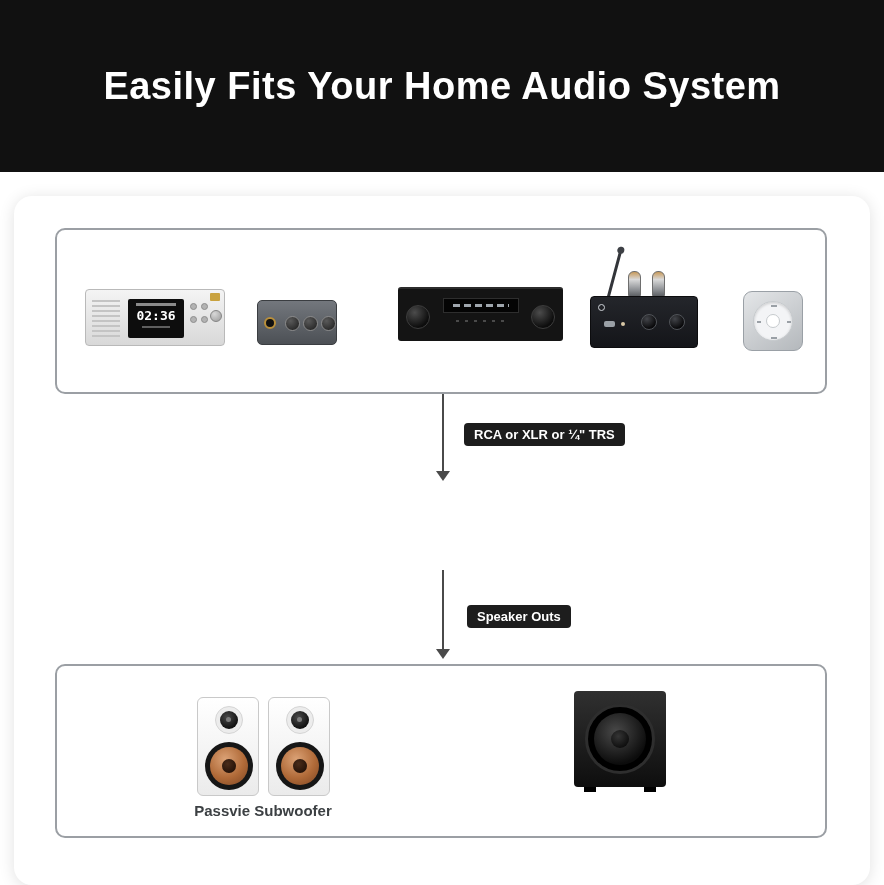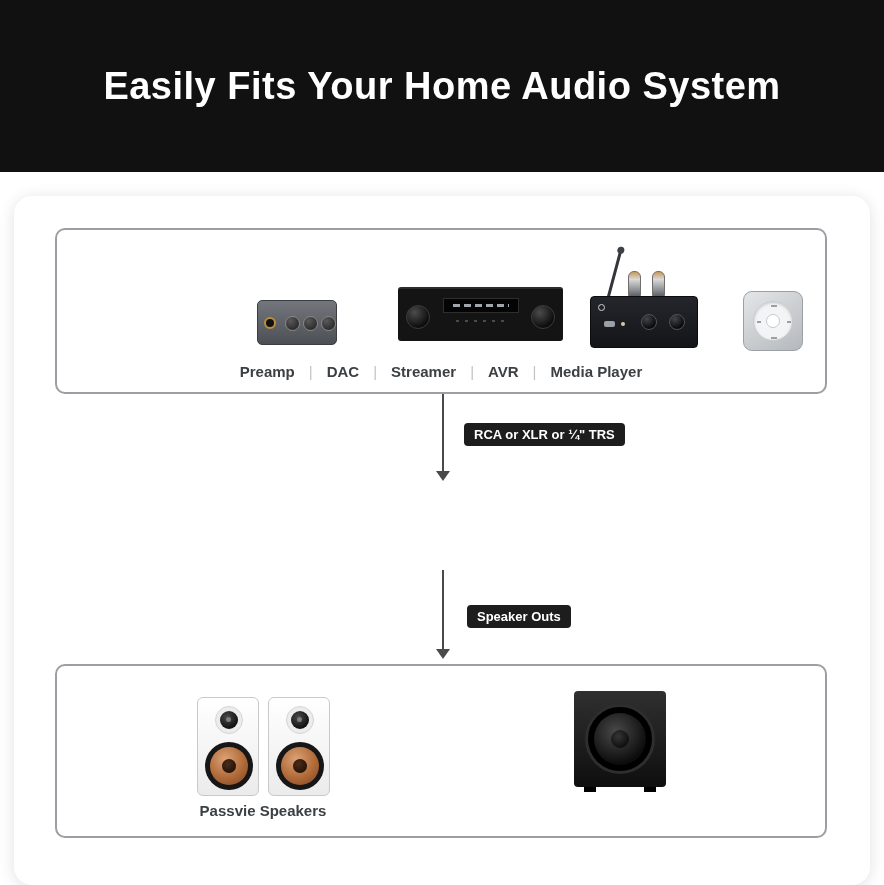--- a/index.html
+++ b/index.html
@@ -196,20 +196,34 @@
 <div class="stage">
 
   <div class="header">
     <h1>Easily Fits Your Home Audio System</h1>
   </div>
 
   <div class="card"></div>
 
   <div class="group-box source-box"></div>
 
+  <div class="dev preamp">
+    <div class="preamp-vents"></div>
+    <div class="preamp-display">
+      <div class="pd-topline"></div>
+      <div class="pd-time">02:36</div>
+      <div class="pd-botline"></div>
+    </div>
+    <div class="preamp-btn pb1"></div>
+    <div class="preamp-btn pb2"></div>
+    <div class="preamp-btn pb3"></div>
+    <div class="preamp-btn pb4"></div>
+    <div class="preamp-knob"></div>
+    <div class="preamp-gold"></div>
+  </div>
 
   <div class="dev dac">
     <div class="dac-jack"></div>
     <div class="dac-knob dk1"></div>
     <div class="dac-knob dk2"></div>
     <div class="dac-knob dk3"></div>
   </div>
 
   <div class="dev avr">
     <div class="avr-display">
@@ -236,23 +250,20 @@
   <div class="dev player">
     <div class="player-wheel">
       <div class="pw-mark n"></div>
       <div class="pw-mark s"></div>
       <div class="pw-mark w"></div>
       <div class="pw-mark e"></div>
       <div class="player-center"></div>
     </div>
   </div>
 
-  <div class="caption">
-    <span>Preamp</span><span class="sep">|</span><span>DAC</span><span class="sep">|</span><span>Streamer</span><span class="sep">|</span><span>AVR</span><span class="sep">|</span><span>Media Player</span>
-  </div>
 
   <div class="vline l1"></div>
   <div class="conn-badge b1">RCA or XLR or ¼" TRS</div>
   <div class="arrow-down a1"></div>
 
 
   <div class="vline l2"></div>
   <div class="conn-badge b2">Speaker Outs</div>
   <div class="arrow-down a2"></div>
 
@@ -286,15 +297,15 @@
   <div class="sub">
     <div class="sub-woofer">
       <div class="sub-cone">
         <div class="sub-cap"></div>
       </div>
     </div>
     <div class="sub-foot sf1"></div>
     <div class="sub-foot sf2"></div>
   </div>
 
-  <div class="out-label speakers">Passvie Speakers</div>
+  <div class="out-label speakers">Passvie Subwoofer</div>
 
 </div>
 
 </body></html>

